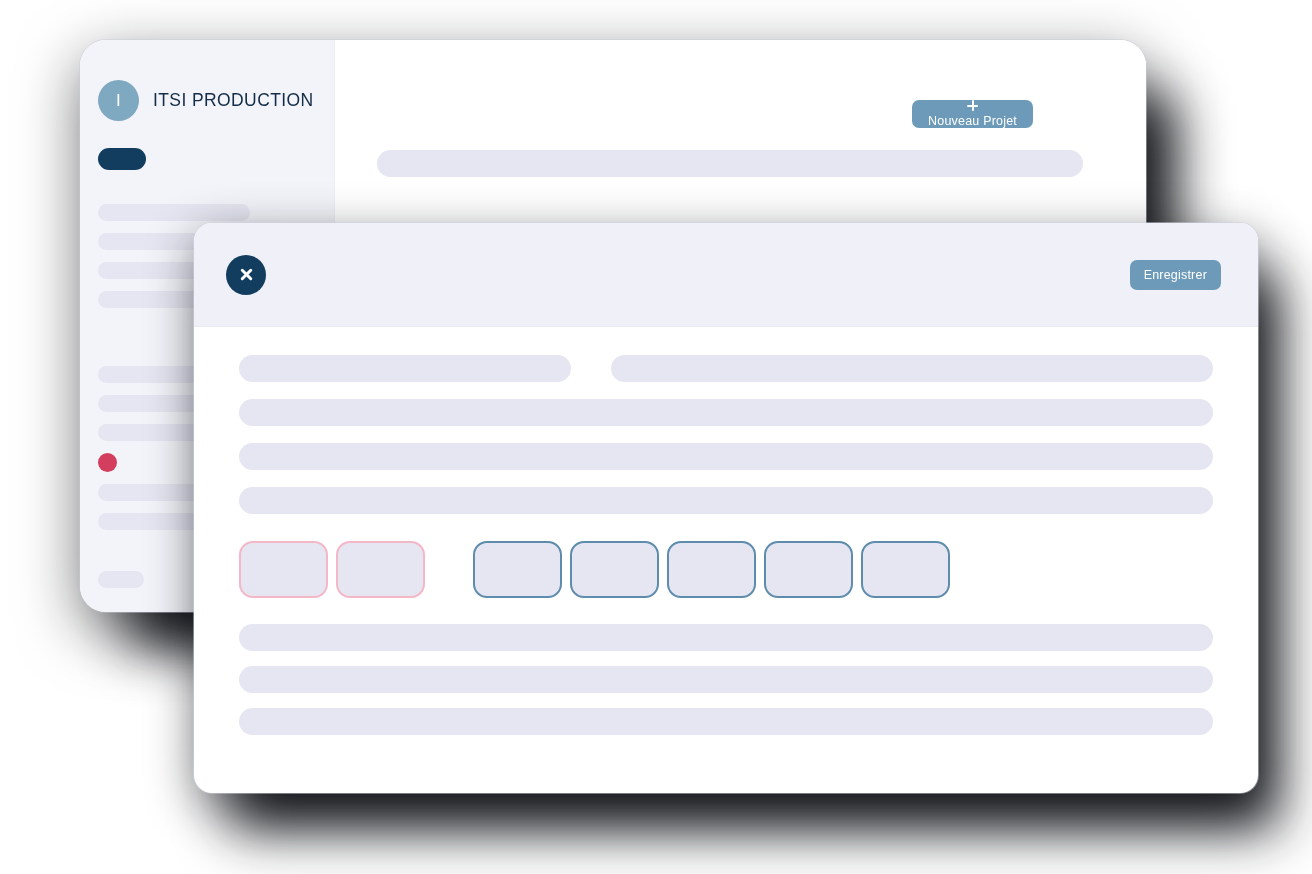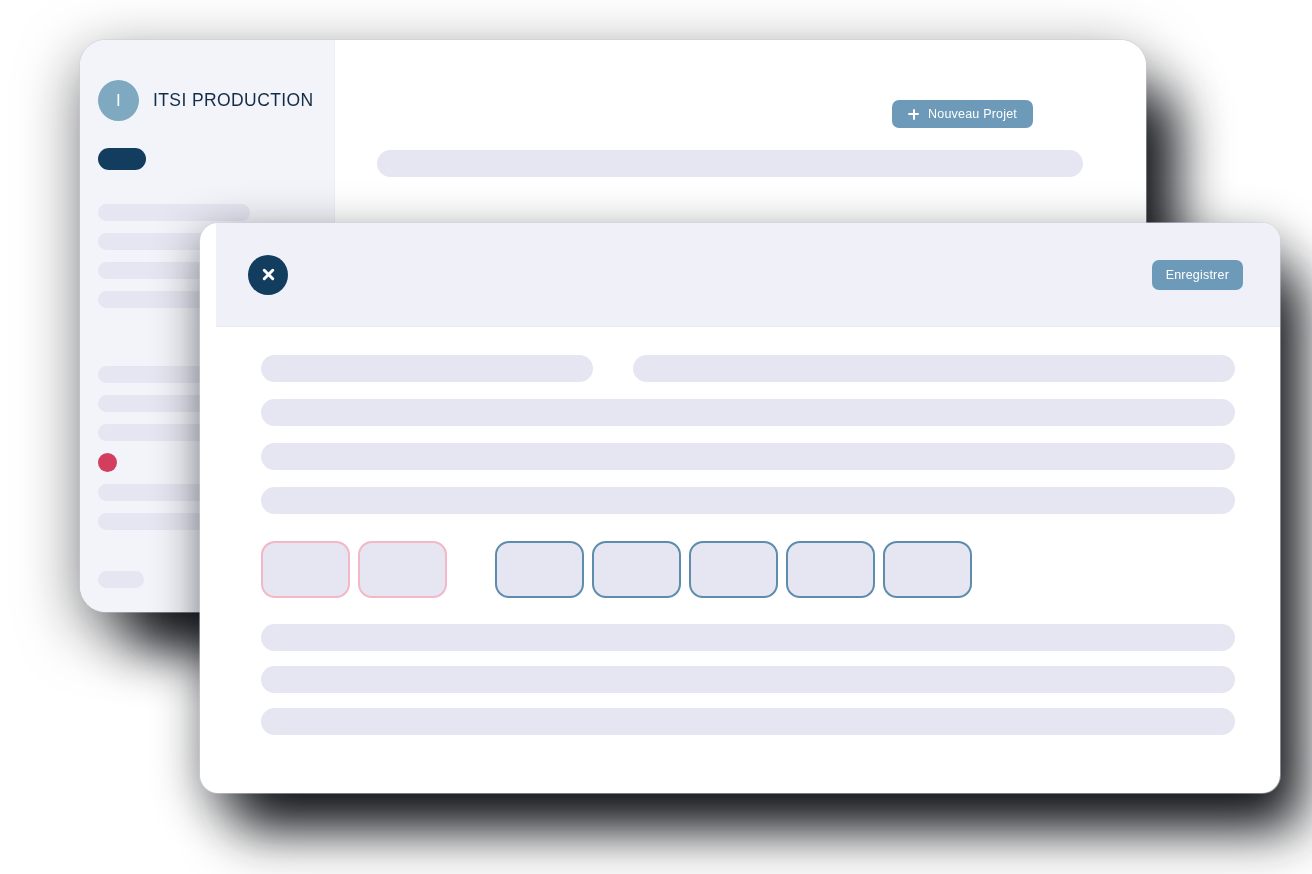--- a/index.html
+++ b/index.html
@@ -130,20 +130,21 @@
     color: #ffffff;
     border: none;
     border-radius: 7px;
     padding: 0 16px;
     height: 28px;
     font-size: 12.5px;
     font-family: "Liberation Sans", sans-serif;
     letter-spacing: 0.2px;
     cursor: pointer;
     white-space: nowrap;
+    flex-direction: column;
   }
   .plus-icon {
     display: inline-block;
     width: 11px;
     height: 11px;
     position: relative;
   }
   .plus-icon::before,
   .plus-icon::after {
     content: "";
@@ -160,32 +161,31 @@
   .bar-row { margin-bottom: 17px; }
   .bar {
     border-radius: 999px;
     background: #e5e6f1;
     height: 27px;
   }
 
   
   .modal {
     position: absolute;
-    left: 200px;
+    left: 194px;
     top: 223px;
     width: 1064px;
     height: 570px;
     border-radius: 18px;
     background: #ffffff;
     overflow: hidden;
     box-shadow:
       0 0 0 1px rgba(205,210,225,0.5),
       28px 44px 54px -8px rgba(12,14,18,0.95),
       0 12px 48px rgba(12,14,18,0.45);
-    padding-left: 16px;
   }
   .modal-header {
     height: 104px;
     background: #eff0f8;
     display: flex;
     align-items: center;
     justify-content: space-between;
     padding: 0 37px 0 32px;
     box-sizing: border-box;
     border-bottom: 1px solid #e8eaf3;

